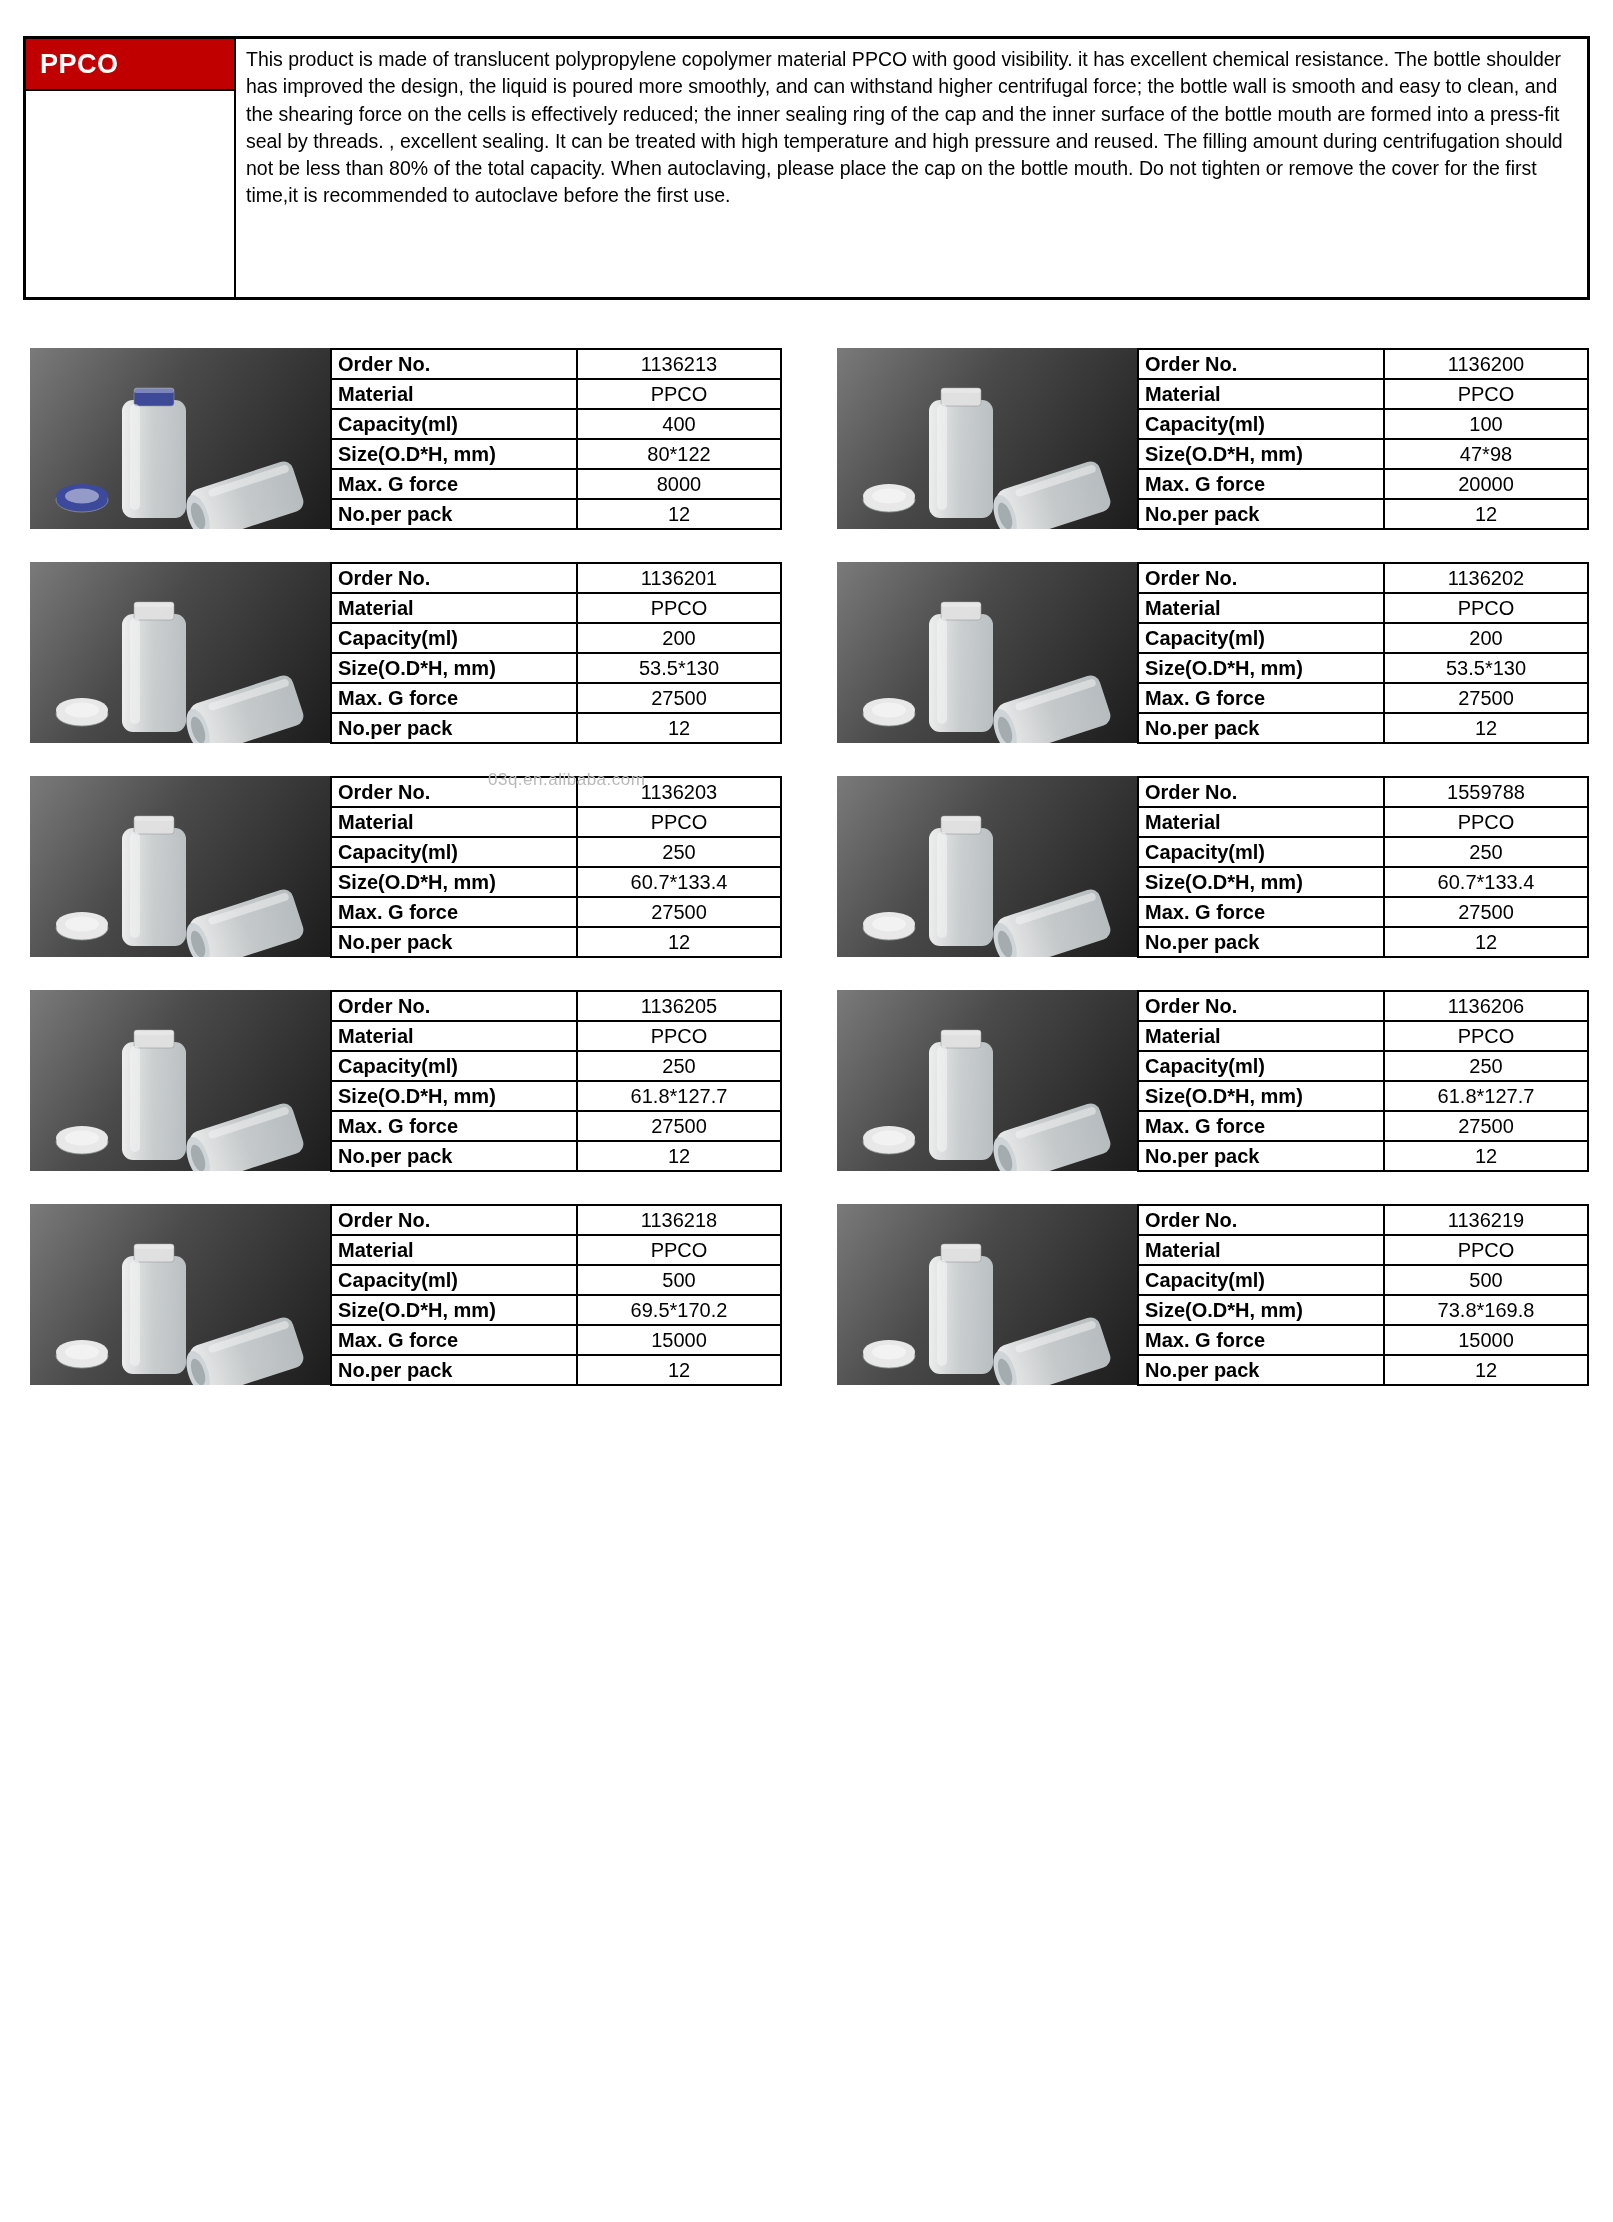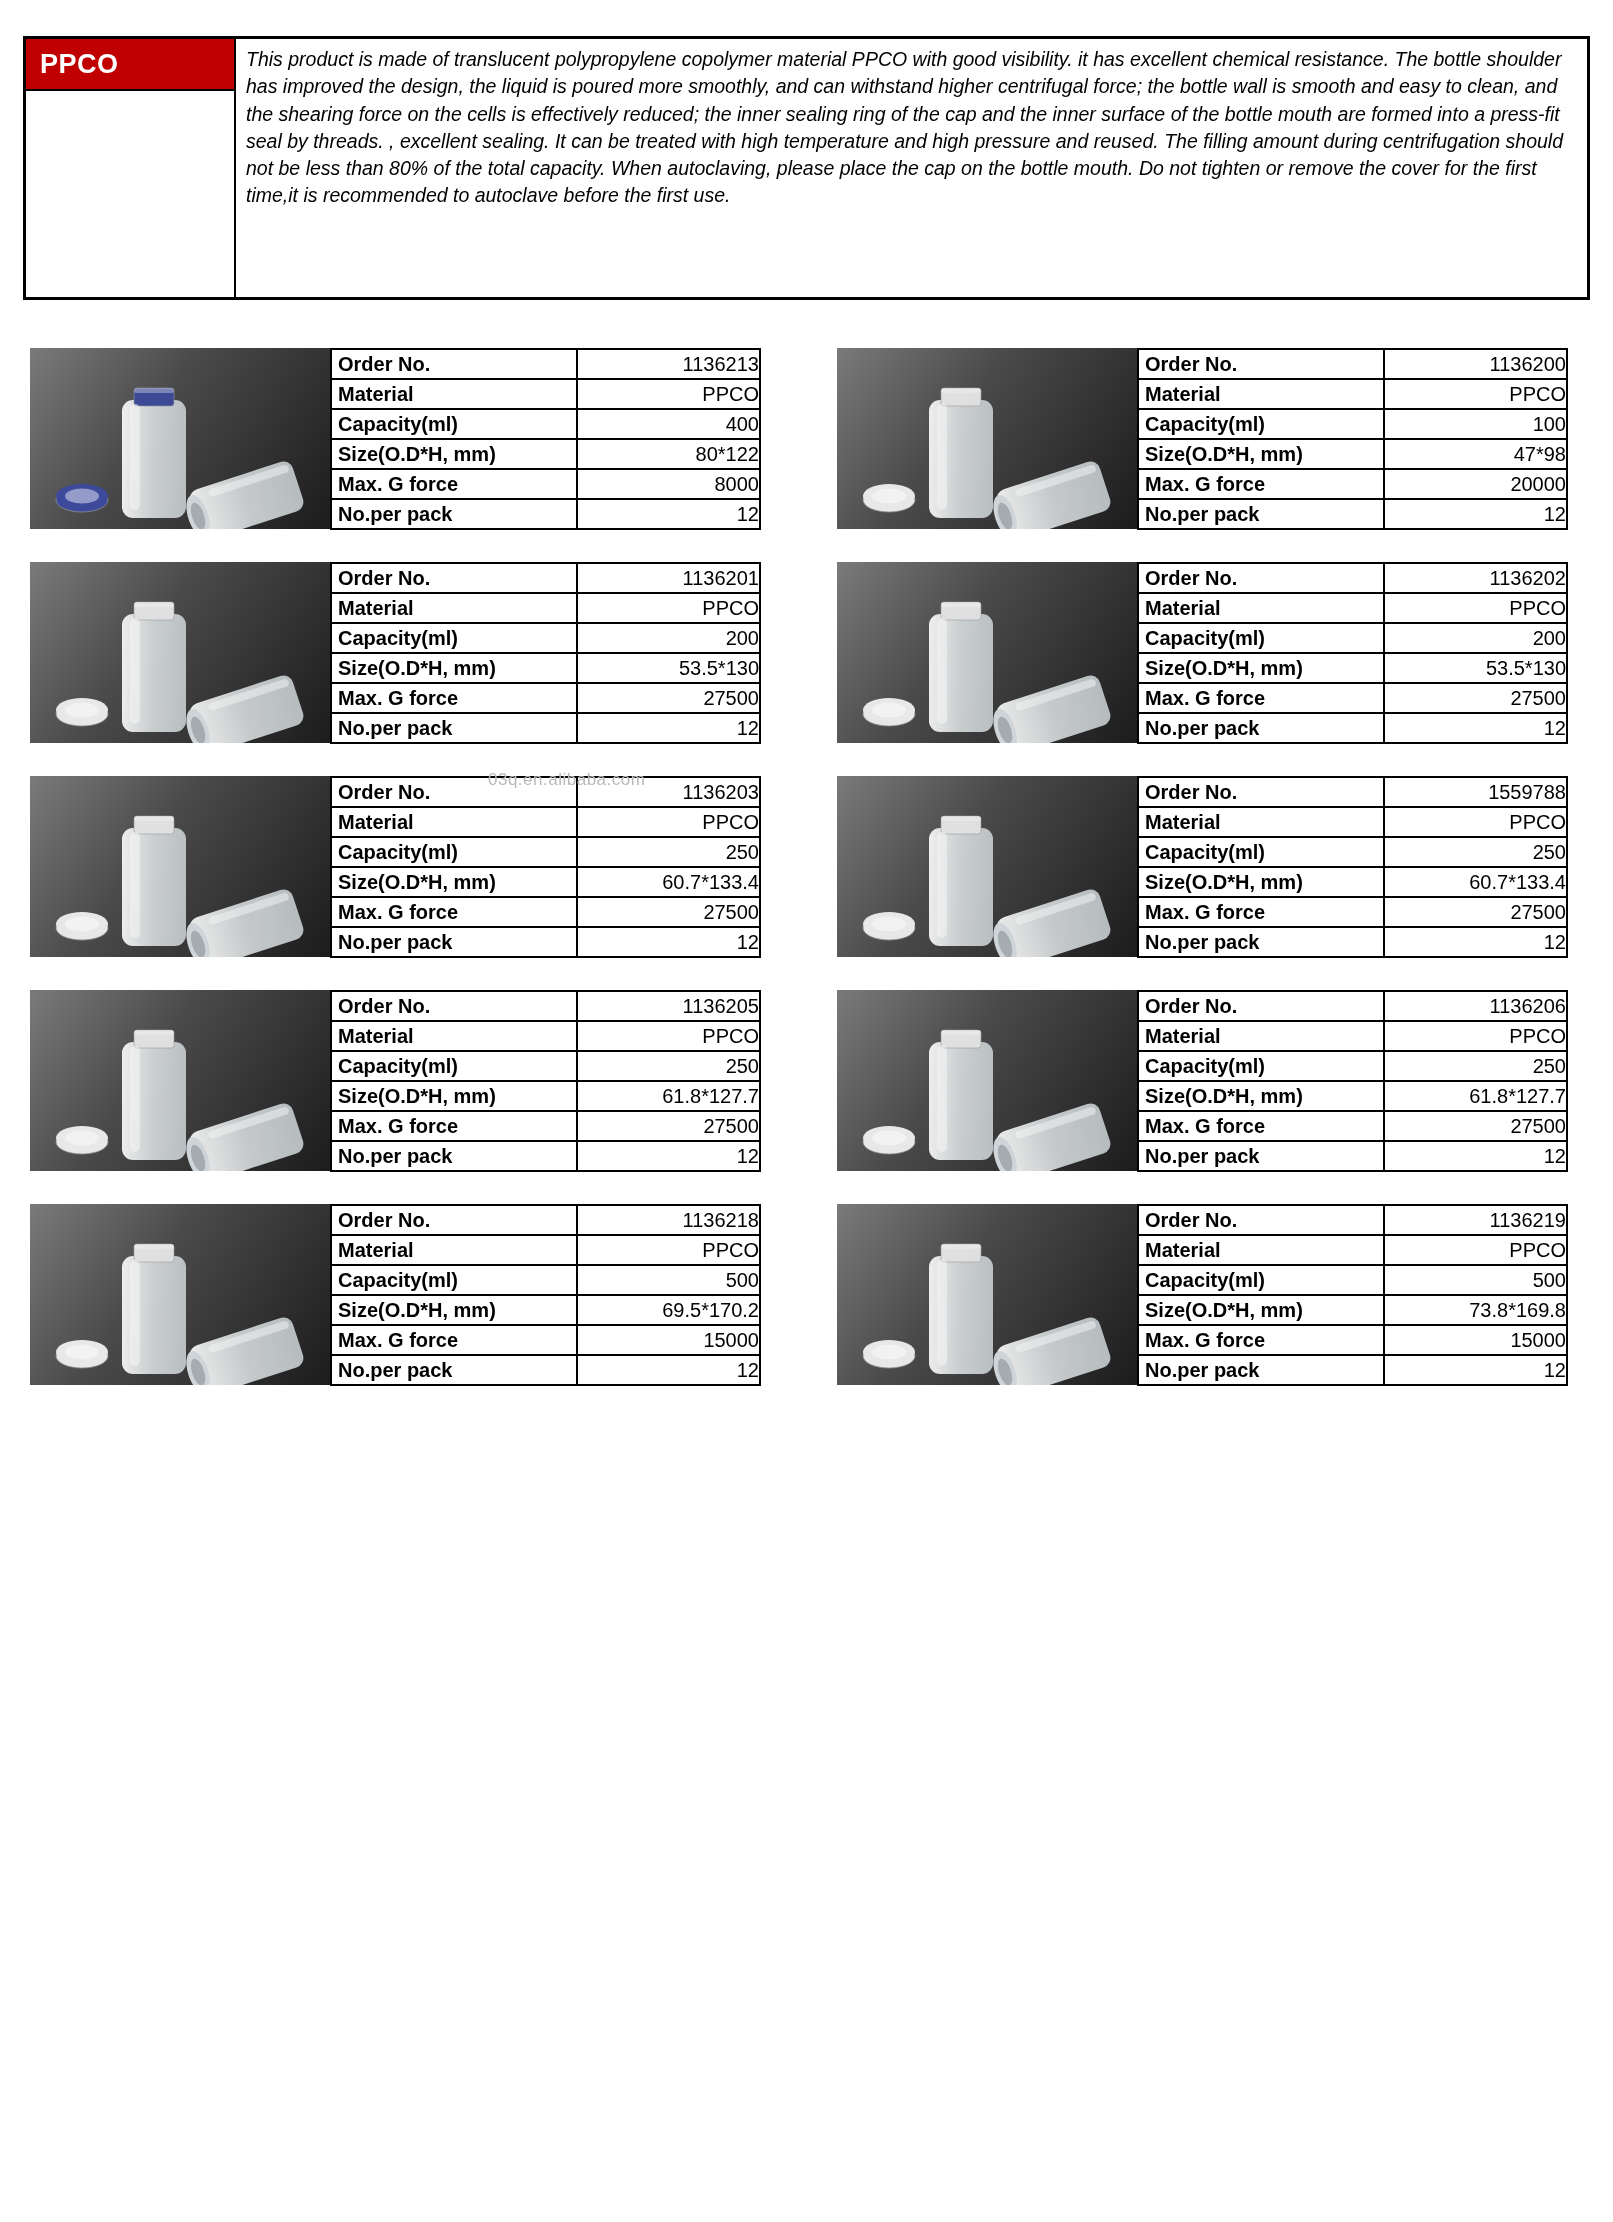--- a/index.html
+++ b/index.html
@@ -60,21 +60,20 @@
     font-size: 24px;
     text-align: center;
     line-height: 1.35;
   }
   .header-desc {
     flex: 1;
     padding: 7px 10px 6px 10px;
     font-size: 19.5px;
     line-height: 1.4;
     color: #000;
-    font-style: italic;
   }
 
   
   .grid {
     position: absolute;
     left: 30px; top: 348px;
     display: grid;
     grid-template-columns: 729px 729px;
     column-gap: 78px;
     row-gap: 32px;
@@ -103,22 +102,22 @@
     vertical-align: middle;
     overflow: hidden;
     white-space: nowrap;
   }
   td.lbl {
     width: 246px;
     font-weight: bold;
     padding-left: 6px;
   }
   td.val {
-    width: 183px;
-    text-align: right;
+    width: 204px;
+    text-align: center;
     margin-top: 8px;
   }
 
   
   .watermark {
     position: absolute;
     left: 488px; top: 770px;
     font-size: 17px;
     color: #b9b9b9;
     letter-spacing: 0.5px;

